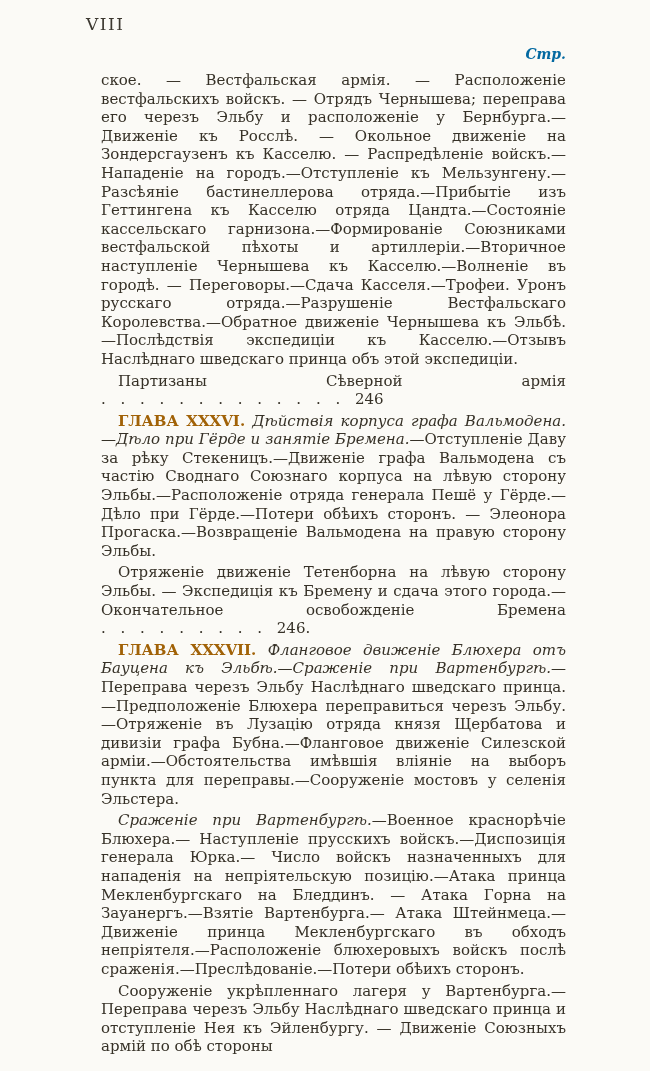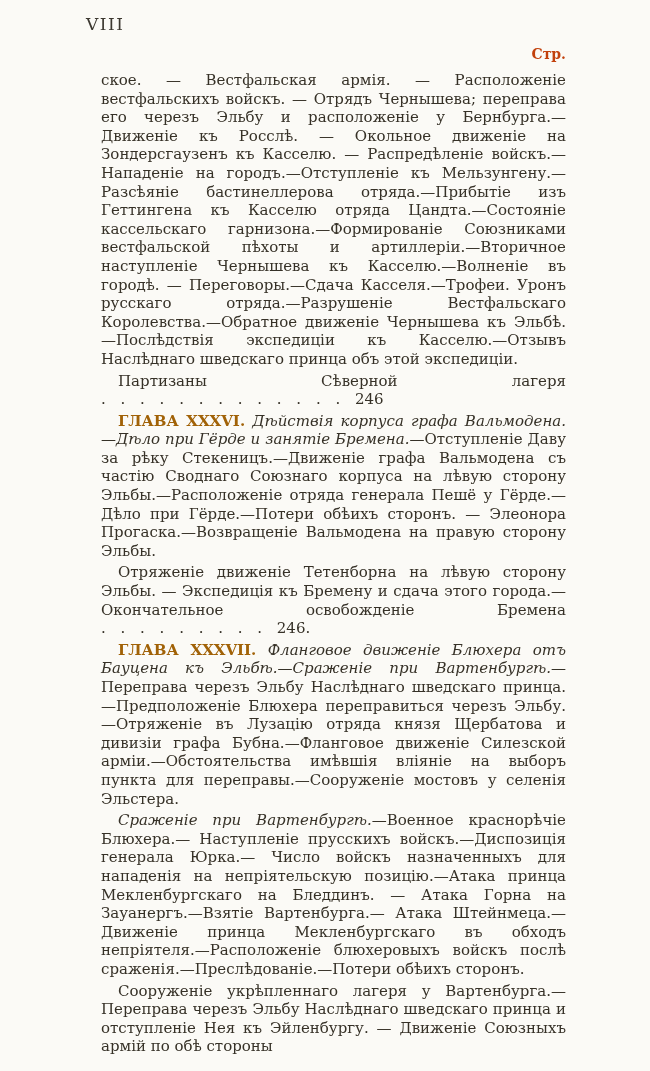--- a/index.html
+++ b/index.html
@@ -24,25 +24,26 @@
     display: flex;
     align-items: flex-start;
   }
   .page-num {
     font-size: 17px;
     letter-spacing: 1.5px;
     color: #3c3830;
   }
   .col-label {
     text-align: right;
+    font-style: italic;
     font-weight: bold;
     font-size: 14px;
     margin-top: 12px;
     margin-bottom: 9px;
-    color: #c2410c;
+    color: #0369a1;
   }
   .toc-body {
     font-size: 15px;
     line-height: 18.6px;
     text-align: justify;
     text-justify: inter-word;
   }
   .para { margin: 0 0 3px 15px; }
   .para.indent { text-indent: 17px; }
   .seg-bold { font-weight: 700; color: #a16207; }
@@ -53,20 +54,20 @@
 </head>
 <body>
 
 <div class="page">
   <div class="page-header">
     <span class="page-num">VIII</span>
   </div>
   <div class="col-label">Стр.</div>
   <div class="toc-body" id="toc-body">
       <p class="para"><span class="seg-normal">ское. — Вестфальская армія. — Расположеніе вестфальскихъ войскъ. — Отрядъ Чернышева; переправа его черезъ Эльбу и расположеніе у Бернбурга.—Движеніе къ Росслѣ. — Окольное движеніе на Зондерсгаузенъ къ Касселю. — Распредѣленіе войскъ.—Нападеніе на городъ.—Отступленіе къ Мельзунгену.— Разсѣяніе бастинеллерова отряда.—Прибытіе изъ Геттингена къ Касселю отряда Цандта.—Состояніе кассельскаго гарнизона.—Формированіе Союзниками вестфальской пѣхоты и артиллеріи.—Вторичное наступленіе Чернышева къ Касселю.—Волненіе въ городѣ. — Переговоры.—Сдача Касселя.—Трофеи. Уронъ русскаго отряда.—Разрушеніе Вестфальскаго Королевства.—Обратное движеніе Чернышева къ Эльбѣ.—Послѣдствія экспедиціи къ Касселю.—Отзывъ Наслѣднаго шведскаго принца объ этой экспедиціи.</span></p>
-      <p class="para indent"><span class="seg-normal">Партизаны Сѣверной лагеря</span><span class="seg-dots"> . . . . . . . . . . . . . </span><span class="seg-pageref">246</span></p>
+      <p class="para indent"><span class="seg-normal">Партизаны Сѣверной армія</span><span class="seg-dots"> . . . . . . . . . . . . . </span><span class="seg-pageref">246</span></p>
       <p class="para indent"><span class="seg-bold">ГЛАВА XXXVI.</span><span class="seg-italic"> Дѣйствія корпуса графа Вальмодена.—Дѣло при Гёрде и занятіе Бремена.—</span><span class="seg-normal">Отступленіе Даву за рѣку Стекеницъ.—Движеніе графа Вальмодена съ частію Своднаго Союзнаго корпуса на лѣвую сторону Эльбы.—Расположеніе отряда генерала Пешё у Гёрде.—Дѣло при Гёрде.—Потери обѣихъ сторонъ. — Элеонора Прогаска.—Возвращеніе Вальмодена на правую сторону Эльбы.</span></p>
       <p class="para indent"><span class="seg-normal">Отряженіе движеніе Тетенборна на лѣвую сторону Эльбы. — Экспедиція къ Бремену и сдача этого города.—Окончательное освобожденіе Бремена</span><span class="seg-dots"> . . . . . . . . . </span><span class="seg-pageref">246.</span></p>
       <p class="para indent"><span class="seg-bold">ГЛАВА XXXVII.</span><span class="seg-italic"> Фланговое движеніе Блюхера отъ Бауцена къ Эльбѣ.—Сраженіе при Вартенбургѣ.—</span><span class="seg-normal">Переправа черезъ Эльбу Наслѣднаго шведскаго принца.—Предположеніе Блюхера переправиться черезъ Эльбу.—Отряженіе въ Лузацію отряда князя Щербатова и дивизіи графа Бубна.—Фланговое движеніе Силезской арміи.—Обстоятельства имѣвшія вліяніе на выборъ пункта для переправы.—Сооруженіе мостовъ у селенія Эльстера.</span></p>
       <p class="para indent"><span class="seg-italic">Сраженіе при Вартенбургѣ.—</span><span class="seg-normal">Военное краснорѣчіе Блюхера.— Наступленіе прусскихъ войскъ.—Диспозиція генерала Юрка.— Число войскъ назначенныхъ для нападенія на непріятельскую позицію.—Атака принца Мекленбургскаго на Бледдинъ. — Атака Горна на Зауанергъ.—Взятіе Вартенбурга.— Атака Штейнмеца.—Движеніе принца Мекленбургскаго въ обходъ непріятеля.—Расположеніе блюхеровыхъ войскъ послѣ сраженія.—Преслѣдованіе.—Потери обѣихъ сторонъ.</span></p>
       <p class="para indent"><span class="seg-normal">Сооруженіе укрѣпленнаго лагеря у Вартенбурга.—Переправа черезъ Эльбу Наслѣднаго шведскаго принца и отступленіе Нея къ Эйленбургу. — Движеніе Союзныхъ армій по обѣ стороны</span></p>
     </div>
 </div>
 
 </body></html>

